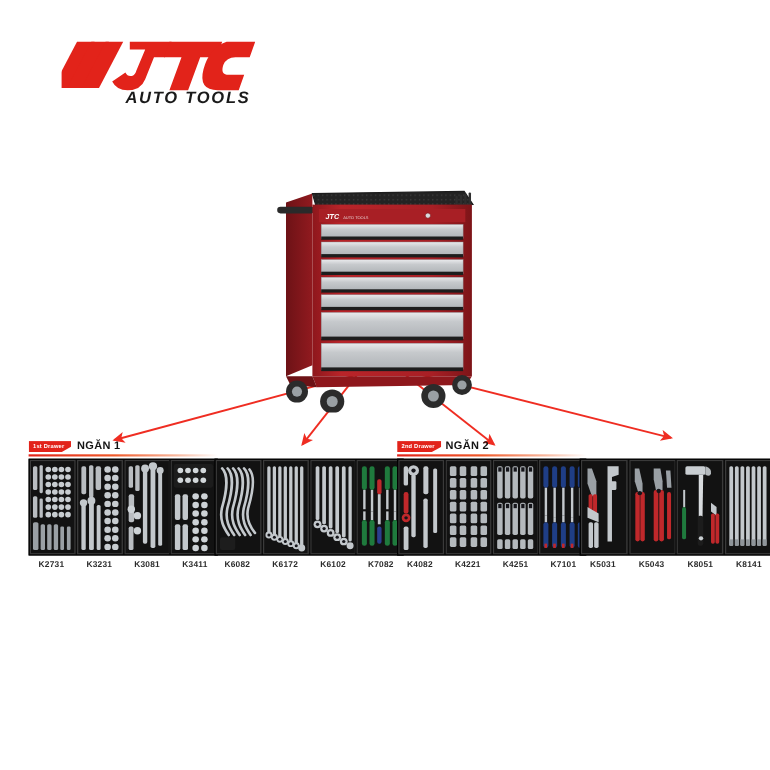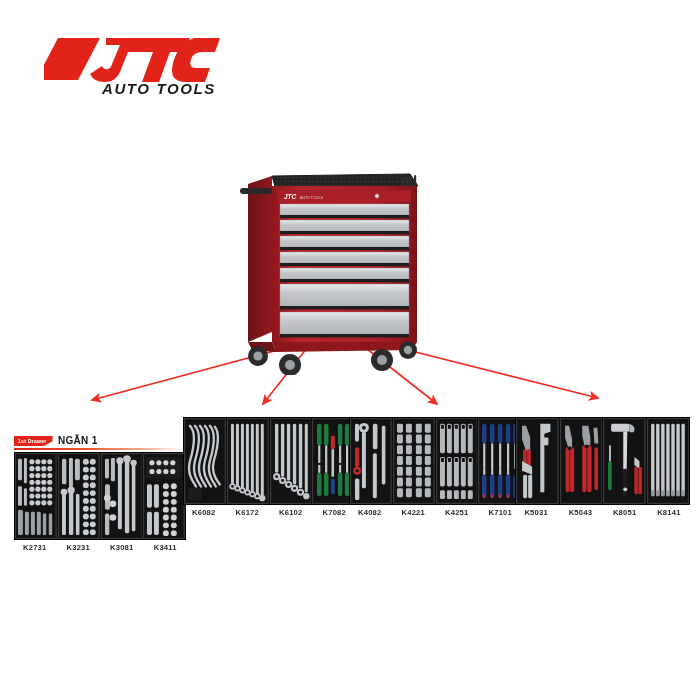--- a/index.html
+++ b/index.html
@@ -2,36 +2,36 @@
 <html><head>
 <meta charset="utf-8">
 <style>
   html,body{margin:0;padding:0;}
   body{
     width:700px;height:700px;
     background:#ffffff;
     font-family:"Liberation Sans","DejaVu Sans",sans-serif;
     position:relative;overflow:hidden;
   }
-  .stage{position:absolute;left:0;top:0;width:554px;height:700px;}
+  .stage{position:absolute;left:12px;top:0;width:554px;height:700px;}
 
   
   .logo{position:absolute;left:44px;top:32px;width:176px;height:66px;}
   .logo svg{display:block;}
 
   
   .arrows{position:absolute;left:0;top:0;width:700px;height:700px;pointer-events:none;}
 
   
   .cabinet{position:absolute;left:232px;top:160px;width:192px;height:215px;}
   .cabinet svg{display:block;}
 
   
   .panel{position:absolute;top:400px;height:125px;}
-  .p1{left:14px;width:172px;margin-top:35px;}
+  .p1{left:14px;width:172px;}
   .p2{left:183px;width:172px;}
   .p3{left:349px;width:172px;}
   .p4{left:515px;width:175px;}
 
   .panel-head{position:relative;height:15px;}
   .ribbon{
     position:absolute;left:0;top:1px;height:10px;
     background:#e2231a;color:#fff;
     font-size:5.2px;font-weight:bold;letter-spacing:.2px;
     line-height:10px;text-align:center;
@@ -468,20 +468,25 @@
     </div>
     <div class="codes">
       <div class="code">K6082</div>
       <div class="code">K6172</div>
       <div class="code">K6102</div>
       <div class="code">K7082</div>
     </div>
   </div>
 
   <div class="panel p3">
+    <div class="panel-head">
+      <div class="ribbon">2nd Drawer</div>
+      <div class="ngan">NGĂN 2</div>
+      <div class="rule"></div>
+    </div>
     <div class="trays">
       <div class="tray">
         <svg viewBox="0 0 42 88" preserveAspectRatio="none" xmlns="http://www.w3.org/2000/svg">
           <rect width="42" height="88" fill="#121212"></rect>
           <g fill="#c3c8cc">
             <circle cx="14" cy="10" r="5"></circle>
               <circle cx="14" cy="10" r="2" fill="#15151a"></circle>
             <rect x="12" y="14" width="4" height="58" rx="1.6"></rect>
             <rect x="23" y="6" width="4.6" height="26" rx="1.8"></rect>
             <rect x="23" y="36" width="4" height="46" rx="1.6"></rect>

